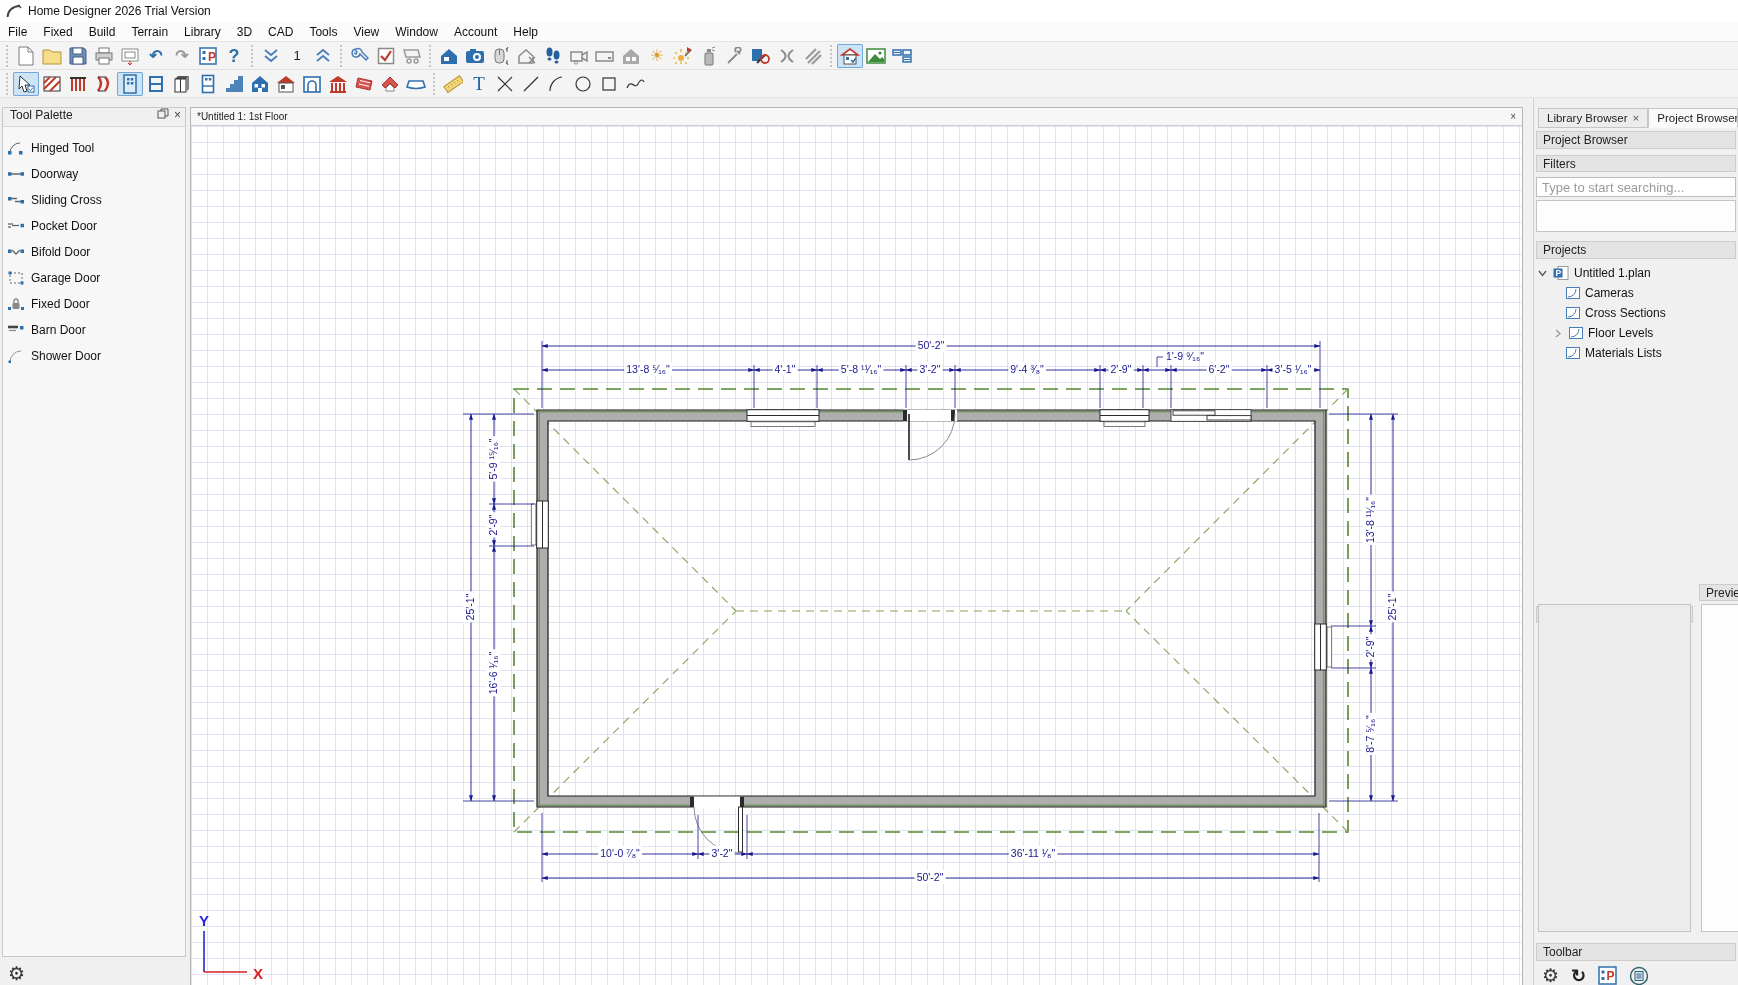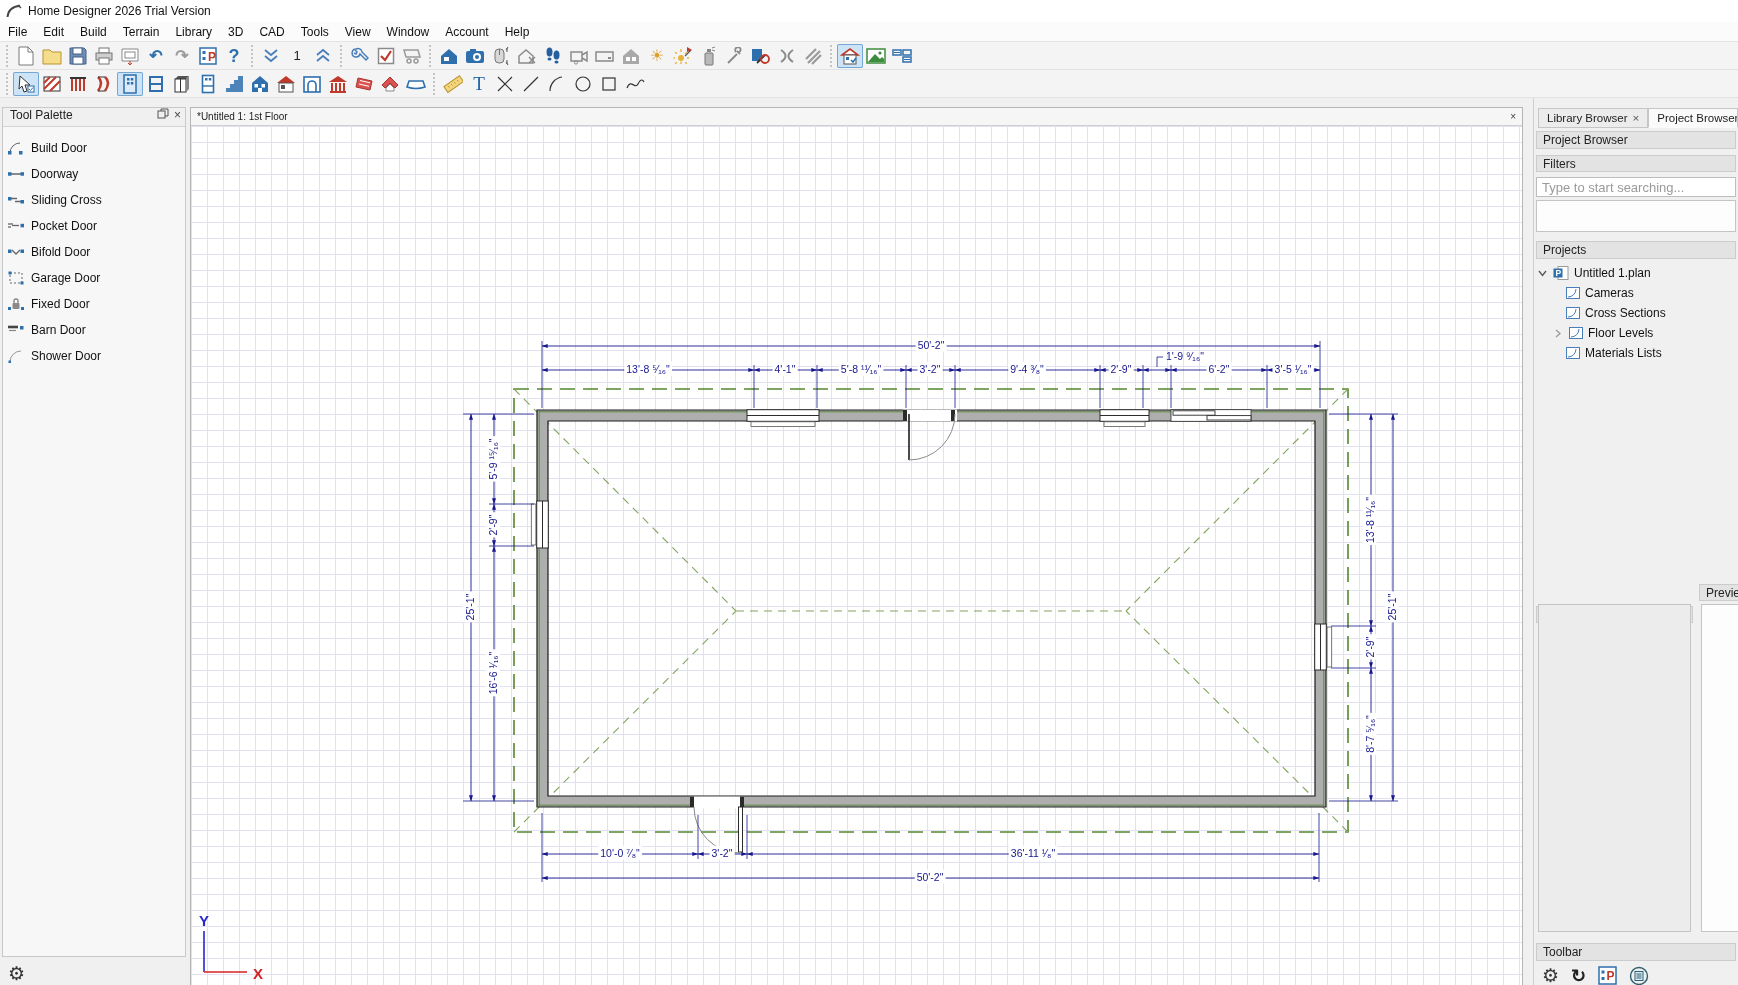--- a/index.html
+++ b/index.html
@@ -54,21 +54,21 @@
 <div class="titlebar">
   <svg width="16" height="14" viewBox="0 0 16 14">
       <path d="M1.5,13 Q2.5,3 14,1.8" fill="none" stroke="#444" stroke-width="2"></path>
       <path d="M12,1 L15,4" stroke="#444" stroke-width="1.4"></path>
     </svg>
   <span>Home Designer 2026 Trial Version</span>
 </div>
 
 <div class="menubar">
   <span class="mi">File</span>
-  <span class="mi">Edit</span>
+  <span class="mi">Fixed</span>
   <span class="mi">Build</span>
   <span class="mi">Terrain</span>
   <span class="mi">Library</span>
   <span class="mi">3D</span>
   <span class="mi">CAD</span>
   <span class="mi">Tools</span>
   <span class="mi">View</span>
   <span class="mi">Window</span>
   <span class="mi">Account</span>
   <span class="mi">Help</span>
@@ -442,21 +442,21 @@
         </svg>
       <span style="font-size:12px;color:#444;margin-left:5px">×</span>
     </div>
     <div style="padding-top:8px">
       <div class="pitem">
           <svg width="18" height="16" viewBox="0 0 18 16">
             <path d="M3,13 A10,10 0 0 1 13,3" fill="none" stroke="#666"></path>
             <rect x="1" y="11" width="3.5" height="3.5" fill="#2e6fad"></rect>
             <rect x="12" y="11" width="3.5" height="3.5" fill="#2e6fad"></rect>
           </svg>
-          <span>Build Door</span>
+          <span>Hinged Tool</span>
         </div>
       <div class="pitem">
           <svg width="18" height="16" viewBox="0 0 18 16">
             <line x1="3" y1="8" x2="15" y2="8" stroke="#666" stroke-width="1.5"></line>
             <rect x="1" y="6.2" width="3.5" height="3.5" fill="#2e6fad"></rect>
             <rect x="13.5" y="6.2" width="3.5" height="3.5" fill="#2e6fad"></rect>
           </svg>
           <span>Doorway</span>
         </div>
       <div class="pitem">

